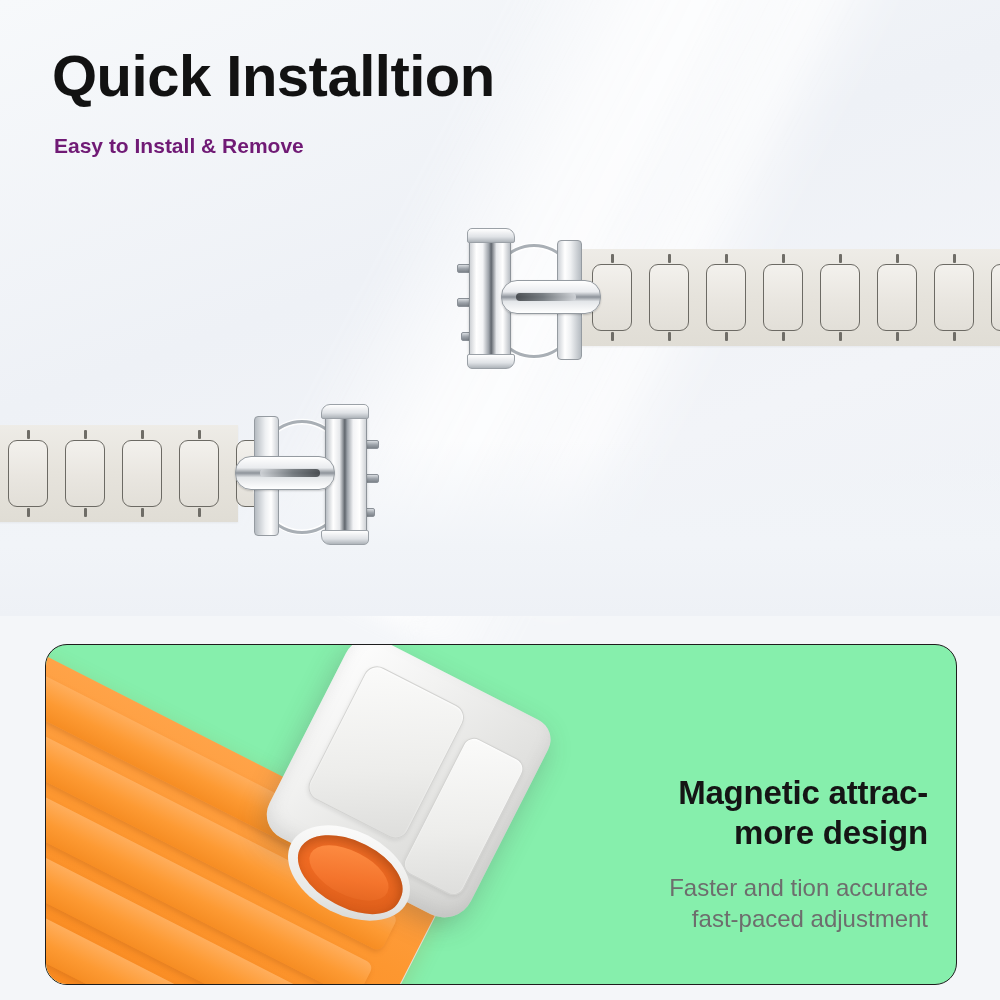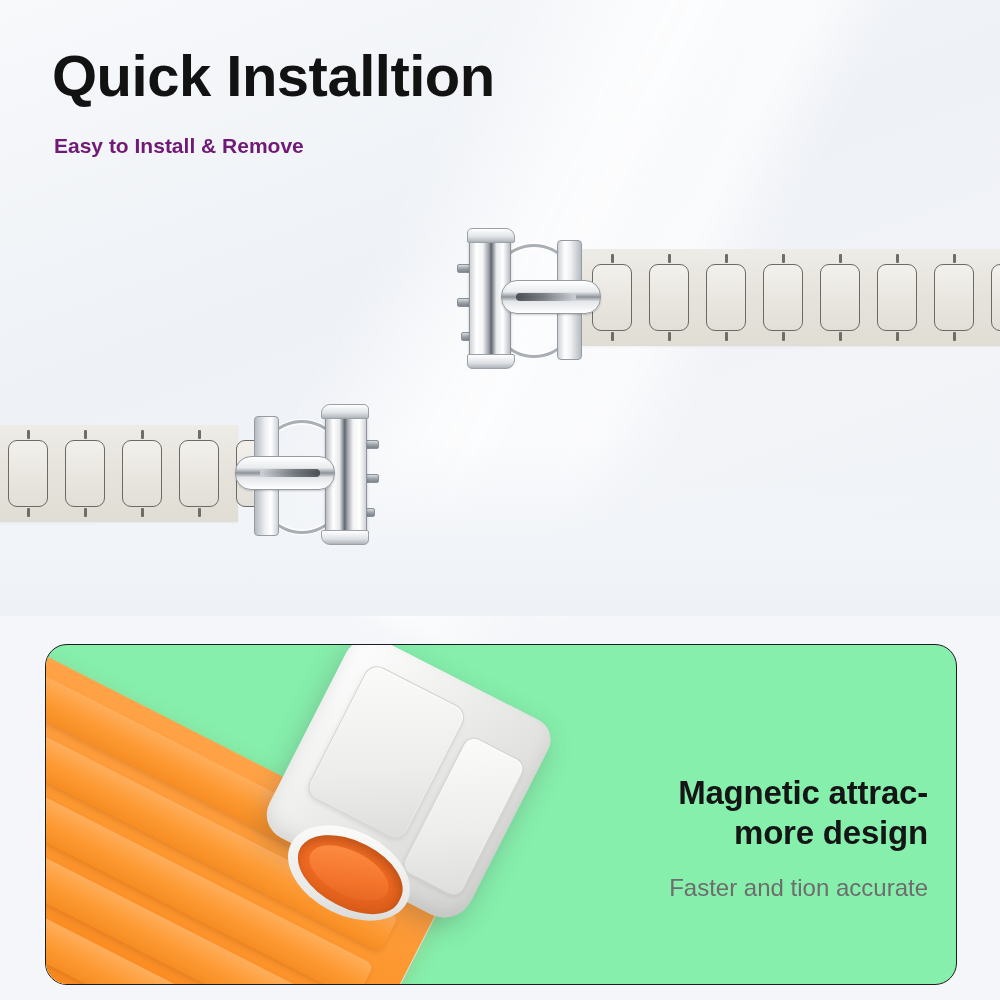--- a/index.html
+++ b/index.html
@@ -336,16 +336,17 @@
     <div class="clasp-lip" style="left:238px; top:186px; width:130px; height:84px; transform:rotate(27deg);"></div>
     <div class="clasp-mouth" style="left:248px; top:196px; width:112px; height:66px; transform:rotate(27deg);"></div>
     <div class="clasp-mouth-inner" style="left:260px; top:206px; width:86px; height:44px; transform:rotate(27deg);"></div>
 
     <div class="feature-title">
       <span>Magnetic attrac-</span><br>
       <span>more design</span>
     </div>
     <div class="feature-sub">
       <span>Faster and tion accurate</span><br>
+      <span>fast-paced adjustment</span>
     </div>
   </div>
 
 </div>
 
 </body></html>

